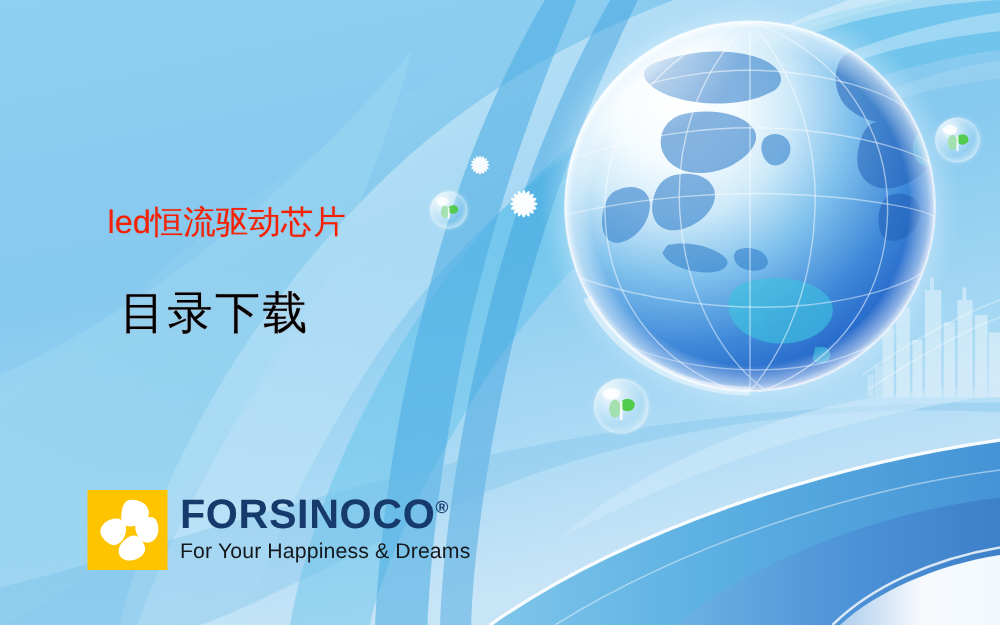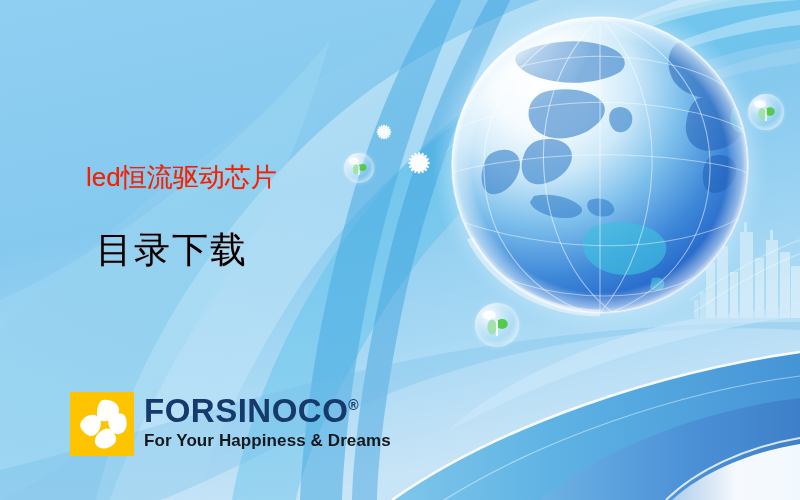--- a/index.html
+++ b/index.html
@@ -89,21 +89,21 @@
   }
   #logo-reg {
     font-size: 14px;
     vertical-align: super;
     font-weight: 700;
     line-height: 1;
   }
   #logo-tagline {
     color: #15181c;
     font-size: 17px;
-    font-weight: 700;
+    font-weight: 400;
     letter-spacing: 0.1px;
     line-height: 1;
     margin-top: 5px;
     white-space: nowrap;
   }
 
   
   .bubble {
     position: absolute;
     border-radius: 50%;

